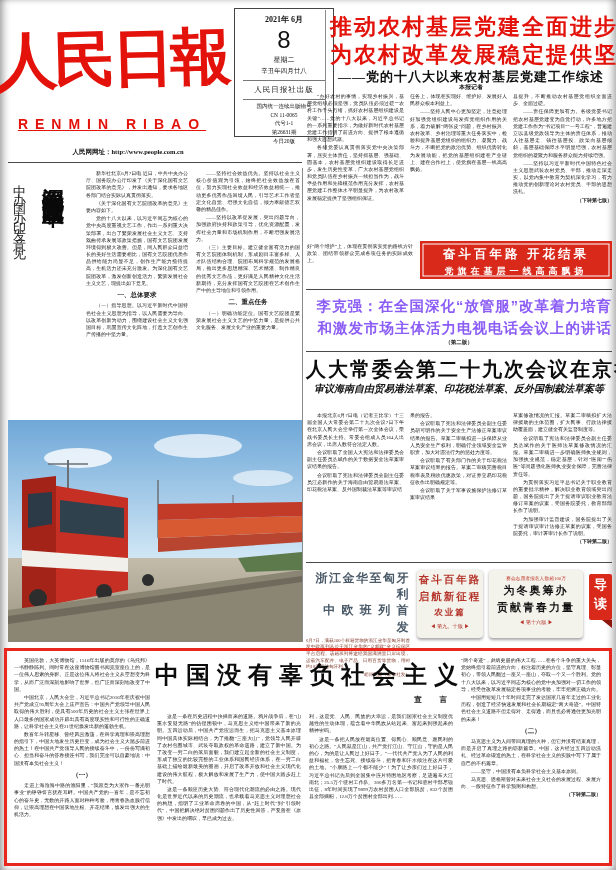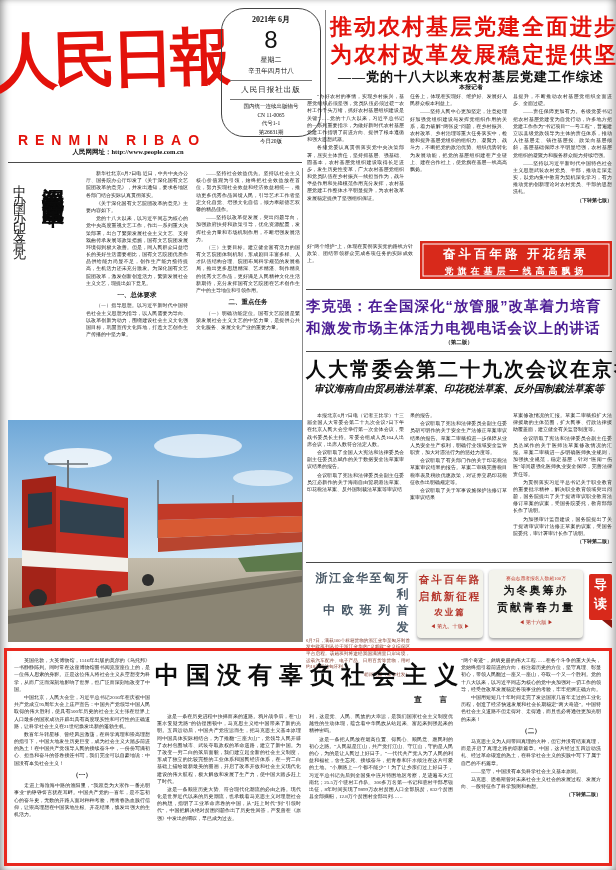--- a/index.html
+++ b/index.html
@@ -32,21 +32,21 @@
   
   .lead-h{color:#e3120b;font-family:"Liberation Sans",sans-serif;font-weight:900;
       font-size:22px;letter-spacing:2px;text-align:center;white-space:nowrap;}
   .lead-sub{font-weight:bold;font-size:13px;text-align:center;letter-spacing:1px;color:#111;}
   .lead-by{font-weight:bold;font-size:6px;text-align:center;color:#111;}
   .banner{background:#d8291b;color:#fff;text-align:center;
       box-shadow:inset 0 0 0 2.5px #d8291b, inset 0 0 0 3.5px #ffffff;}
   .banner .l1{font-weight:900;font-size:12.5px;letter-spacing:3px;margin-top:5px;font-family:"Liberation Sans",sans-serif;}
   .banner .l2{font-weight:bold;font-size:9px;letter-spacing:4px;margin-top:2px;}
   .lkq{font-family:"Liberation Sans",sans-serif;font-weight:900;font-size:14.5px;
-      letter-spacing:1px;text-align:left;color:#4c1d95;line-height:1.45;}
+      letter-spacing:1px;text-align:right;color:#8b5cf6;line-height:1.45;}
   .lkq-ref{font-size:5.5px;text-align:center;font-weight:bold;color:#222;}
   .npc-h{font-weight:900;font-size:20px;letter-spacing:2px;text-align:center;color:#0d0d0d;white-space:nowrap;}
   .npc-sub{font-weight:bold;font-size:10px;text-align:center;color:#111;font-style:italic;}
   .npc-pres{font-weight:bold;font-size:9px;text-align:center;letter-spacing:3px;color:#111;}
   
   .vkicker{writing-mode:vertical-rl;text-orientation:upright;font-size:13px;letter-spacing:9px;color:#222;}
   .vhead{writing-mode:vertical-rl;text-orientation:upright;font-family:"Liberation Sans",sans-serif;
       font-weight:900;font-size:22px;letter-spacing:2px;color:#0a0a0a;}
   
   .zj-h{font-family:"Liberation Sans",sans-serif;font-weight:900;font-size:12px;
@@ -68,25 +68,25 @@
   .man-by{font-weight:bold;font-size:7.5px;letter-spacing:8px;text-align:right;color:#111;}
 </style>
 </head>
 <body>
 
 <div class="page">
 
   <div class="abs" style="left:8px;top:4px;width:208px;height:110px;display:flex;align-items:center;justify-content:center;">
     <div class="mast-title">人民日報</div>
   </div>
-  <div class="abs mast-latin" style="left:8px;top:132px;width:208px;">RENMIN RIBAO</div>
+  <div class="abs mast-latin" style="left:8px;top:116px;width:208px;text-decoration:underline;">RENMIN RIBAO</div>
   <div class="abs mast-url" style="left:8px;top:148px;width:240px;">人民网网址：http://www.people.com.cn</div>
   <div class="hr" style="left:8px;top:162px;width:294px;"></div>
 
-  <div class="abs datebox" style="left:221px;top:8px;width:98px;height:127px;border-radius:23px;">
+  <div class="abs datebox" style="left:234px;top:8px;width:98px;height:127px;">
     <div class="db-ym">2021年 6月</div>
     <div class="db-day">8</div>
     <div class="db-week">星期二</div>
     <div class="db-lunar">辛丑年四月廿八</div>
     <div class="db-sep"></div>
     <div class="db-pub">人民日报社出版</div>
     <div class="db-sep"></div>
     <div class="db-small">国内统一连续出版物号</div>
     <div class="db-small">CN 11-0065</div>
     <div class="db-small">代号1-1</div>

